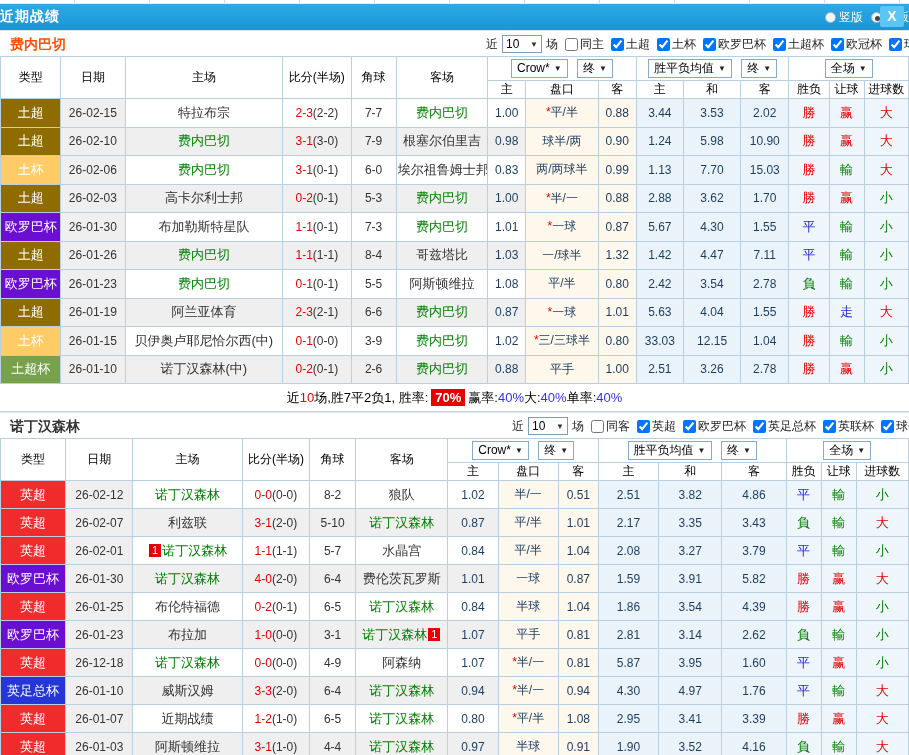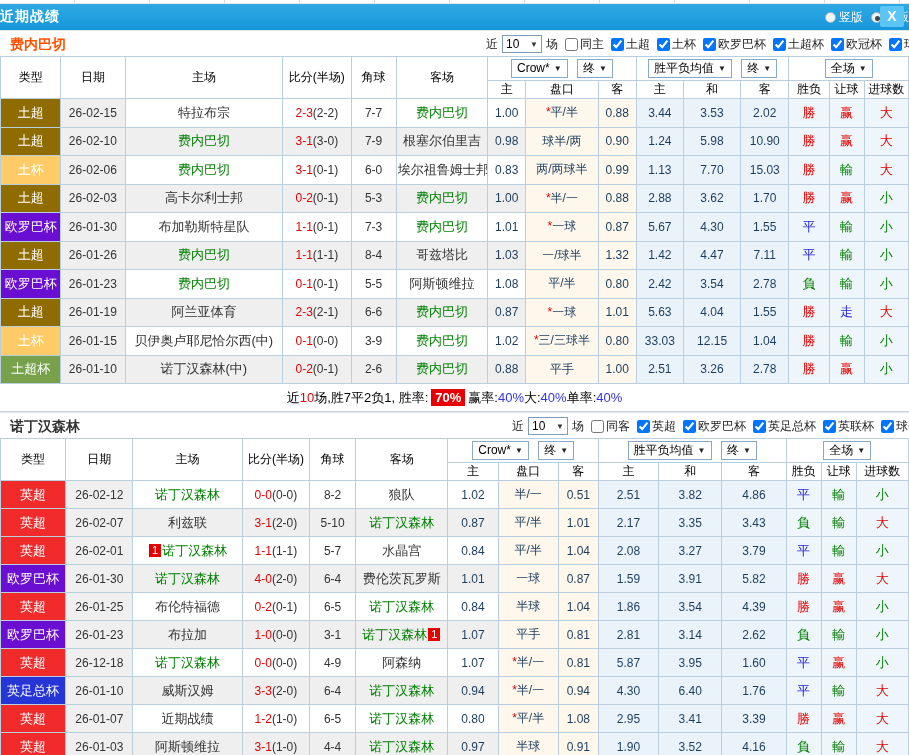--- a/index.html
+++ b/index.html
@@ -565,21 +565,21 @@
           <td class="type-cell" style="background: rgb(38, 54, 214);">英足总杯</td>
           <td class="date-cell">26-01-10</td>
           <td class="plain team-cell"><span class="">威斯汉姆</span></td>
           <td class="plain"><span class="score-ft">3-3</span><span class="score-ht">(2-0)</span></td>
           <td class="plain">6-4</td>
           <td class="plain team-cell"><span class="focus-team">诺丁汉森林</span></td>
           <td class="plain odds-cell">0.94</td>
           <td class="hcap-cell"><span class="star">*</span><span>半/一</span></td>
           <td class="hcap-cell">0.94</td>
           <td class="avg-cell">4.30</td>
-          <td class="avg-cell">6.40</td>
+          <td class="avg-cell">4.97</td>
           <td class="avg-cell">1.76</td>
           <td class="tail-cell" style="color: rgb(34, 34, 221);">平</td>
           <td class="tail-cell" style="color: rgb(0, 128, 0);">輸</td>
           <td class="tail-cell" style="color: rgb(230, 0, 0);">大</td>
         </tr>
         <tr class="">
           <td class="type-cell" style="background: rgb(241, 43, 43);">英超</td>
           <td class="date-cell">26-01-07</td>
           <td class="plain team-cell"><span class="">近期战绩</span></td>
           <td class="plain"><span class="score-ft">1-2</span><span class="score-ht">(1-0)</span></td>

